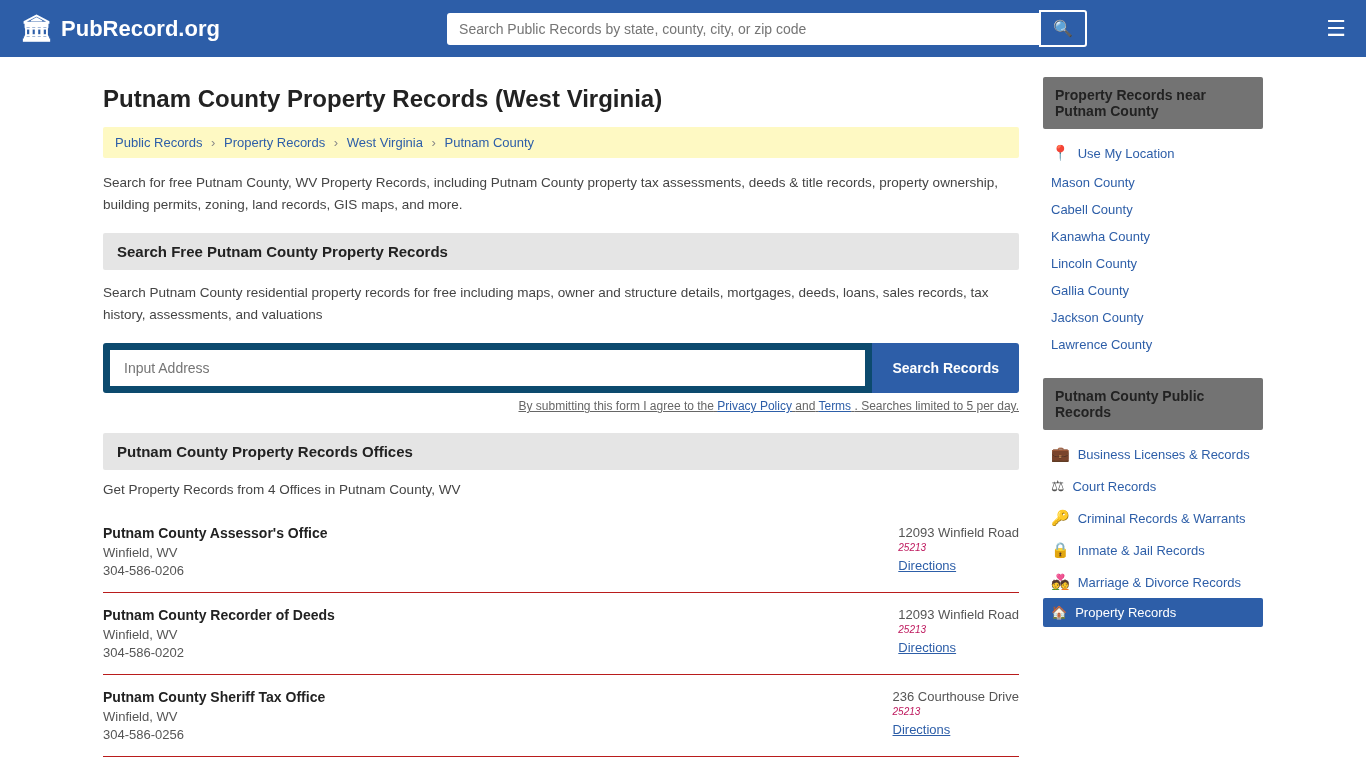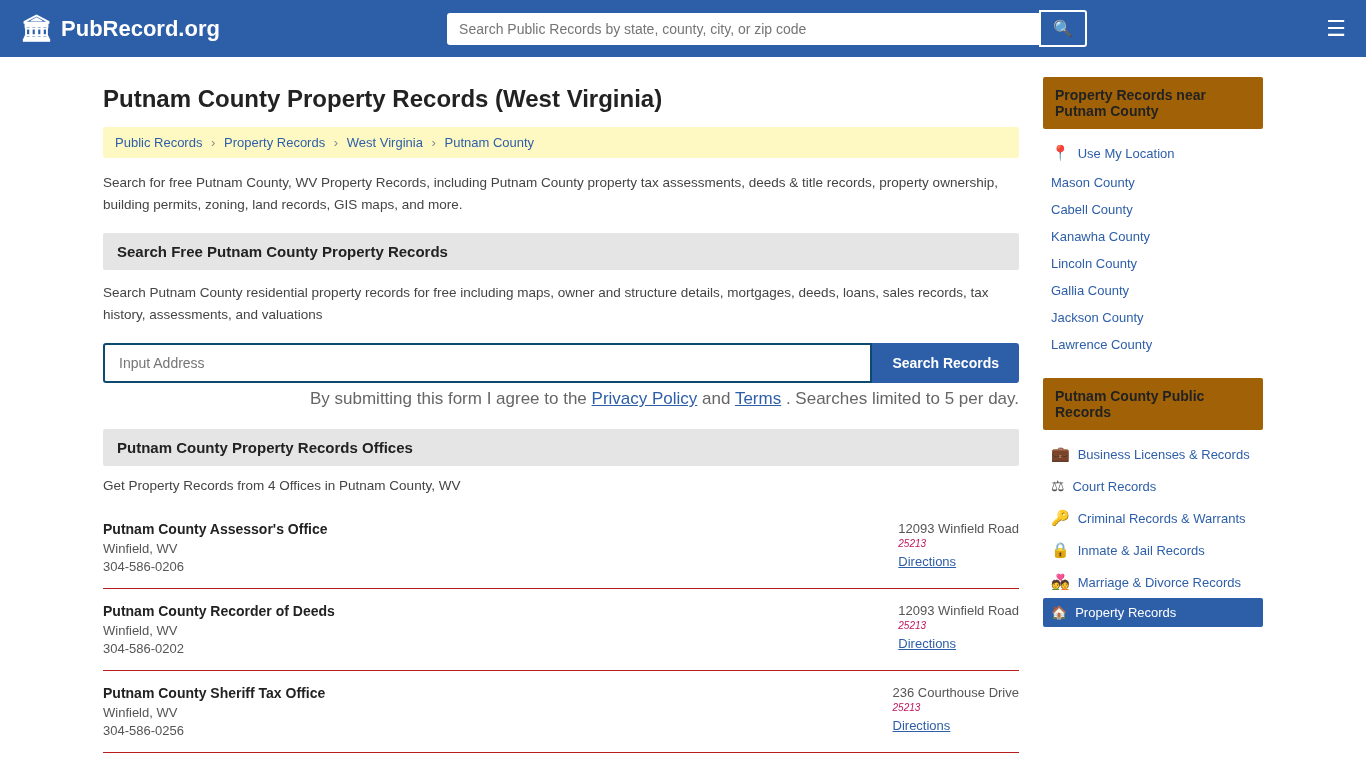--- a/index.html
+++ b/index.html
@@ -123,40 +123,41 @@
       margin-bottom: 6px;
     }
     .search-form .form-row {
       display: flex;
       gap: 0;
     }
     .search-form input {
       flex: 1;
       padding: 10px 14px;
       font-size: 14px;
-      border: 2px solid #0c4a6e;
+      border: 7px solid #0c4a6e;
       outline: none;
       color: #aaa;
       border-radius: 3px 0 0 3px;
     }
     .search-form button {
       background: #2d5ea8;
       color: #fff;
       border: none;
       padding: 10px 20px;
       font-size: 14px;
       font-weight: bold;
       cursor: pointer;
       border-radius: 0 3px 3px 0;
     }
     .search-note {
-      font-size: 17px;
+      font-size: 12px;
       color: #666;
       text-align: right;
       margin-top: 6px;
+      text-decoration: underline;
     }
     .search-note a {
       color: #2d5ea8;
       text-decoration: underline;
     }
 
     
     .offices-section {
       margin-top: 20px;
     }
@@ -205,21 +206,21 @@
       font-size: 13px;
       text-decoration: underline;
       cursor: pointer;
     }
 
     
     .sidebar-section {
       margin-bottom: 20px;
     }
     .sidebar-title {
-      background: #a16207;
+      background: #737373;
       padding: 10px 12px;
       font-weight: bold;
       font-size: 14px;
       color: #222;
       margin-bottom: 8px;
       border-radius: 2px;
     }
     .sidebar-link {
       display: flex;
       align-items: center;

